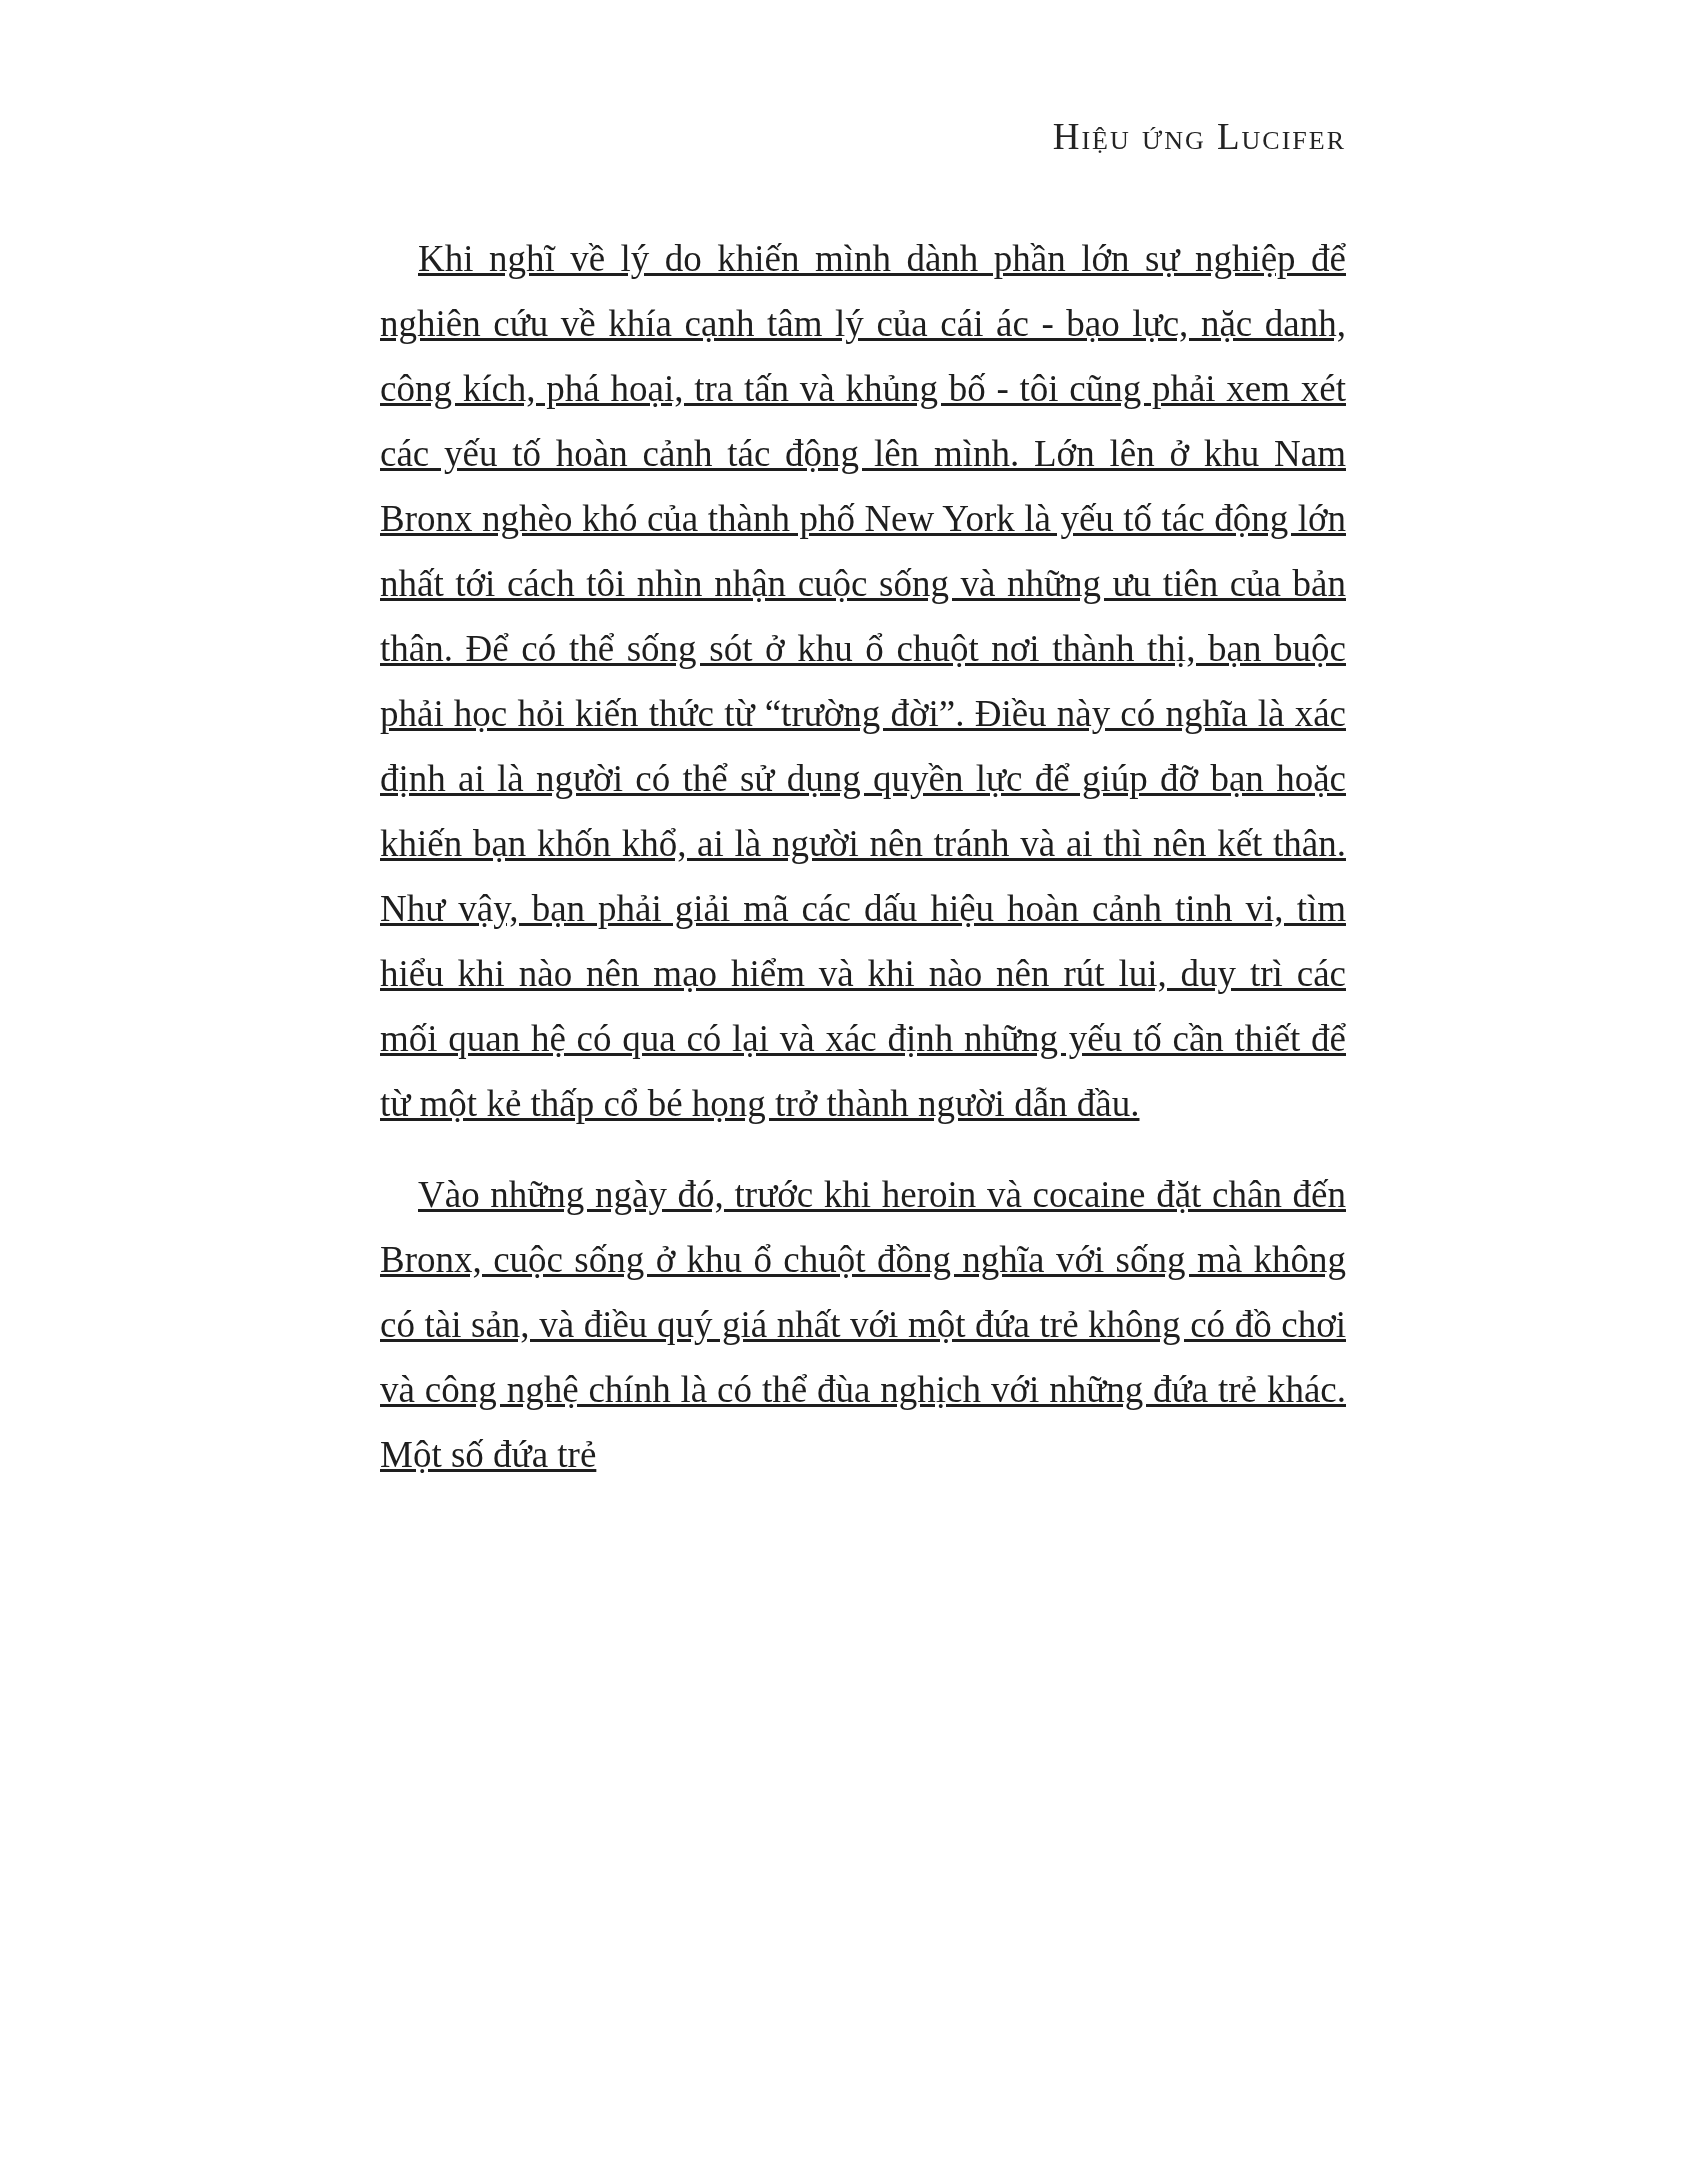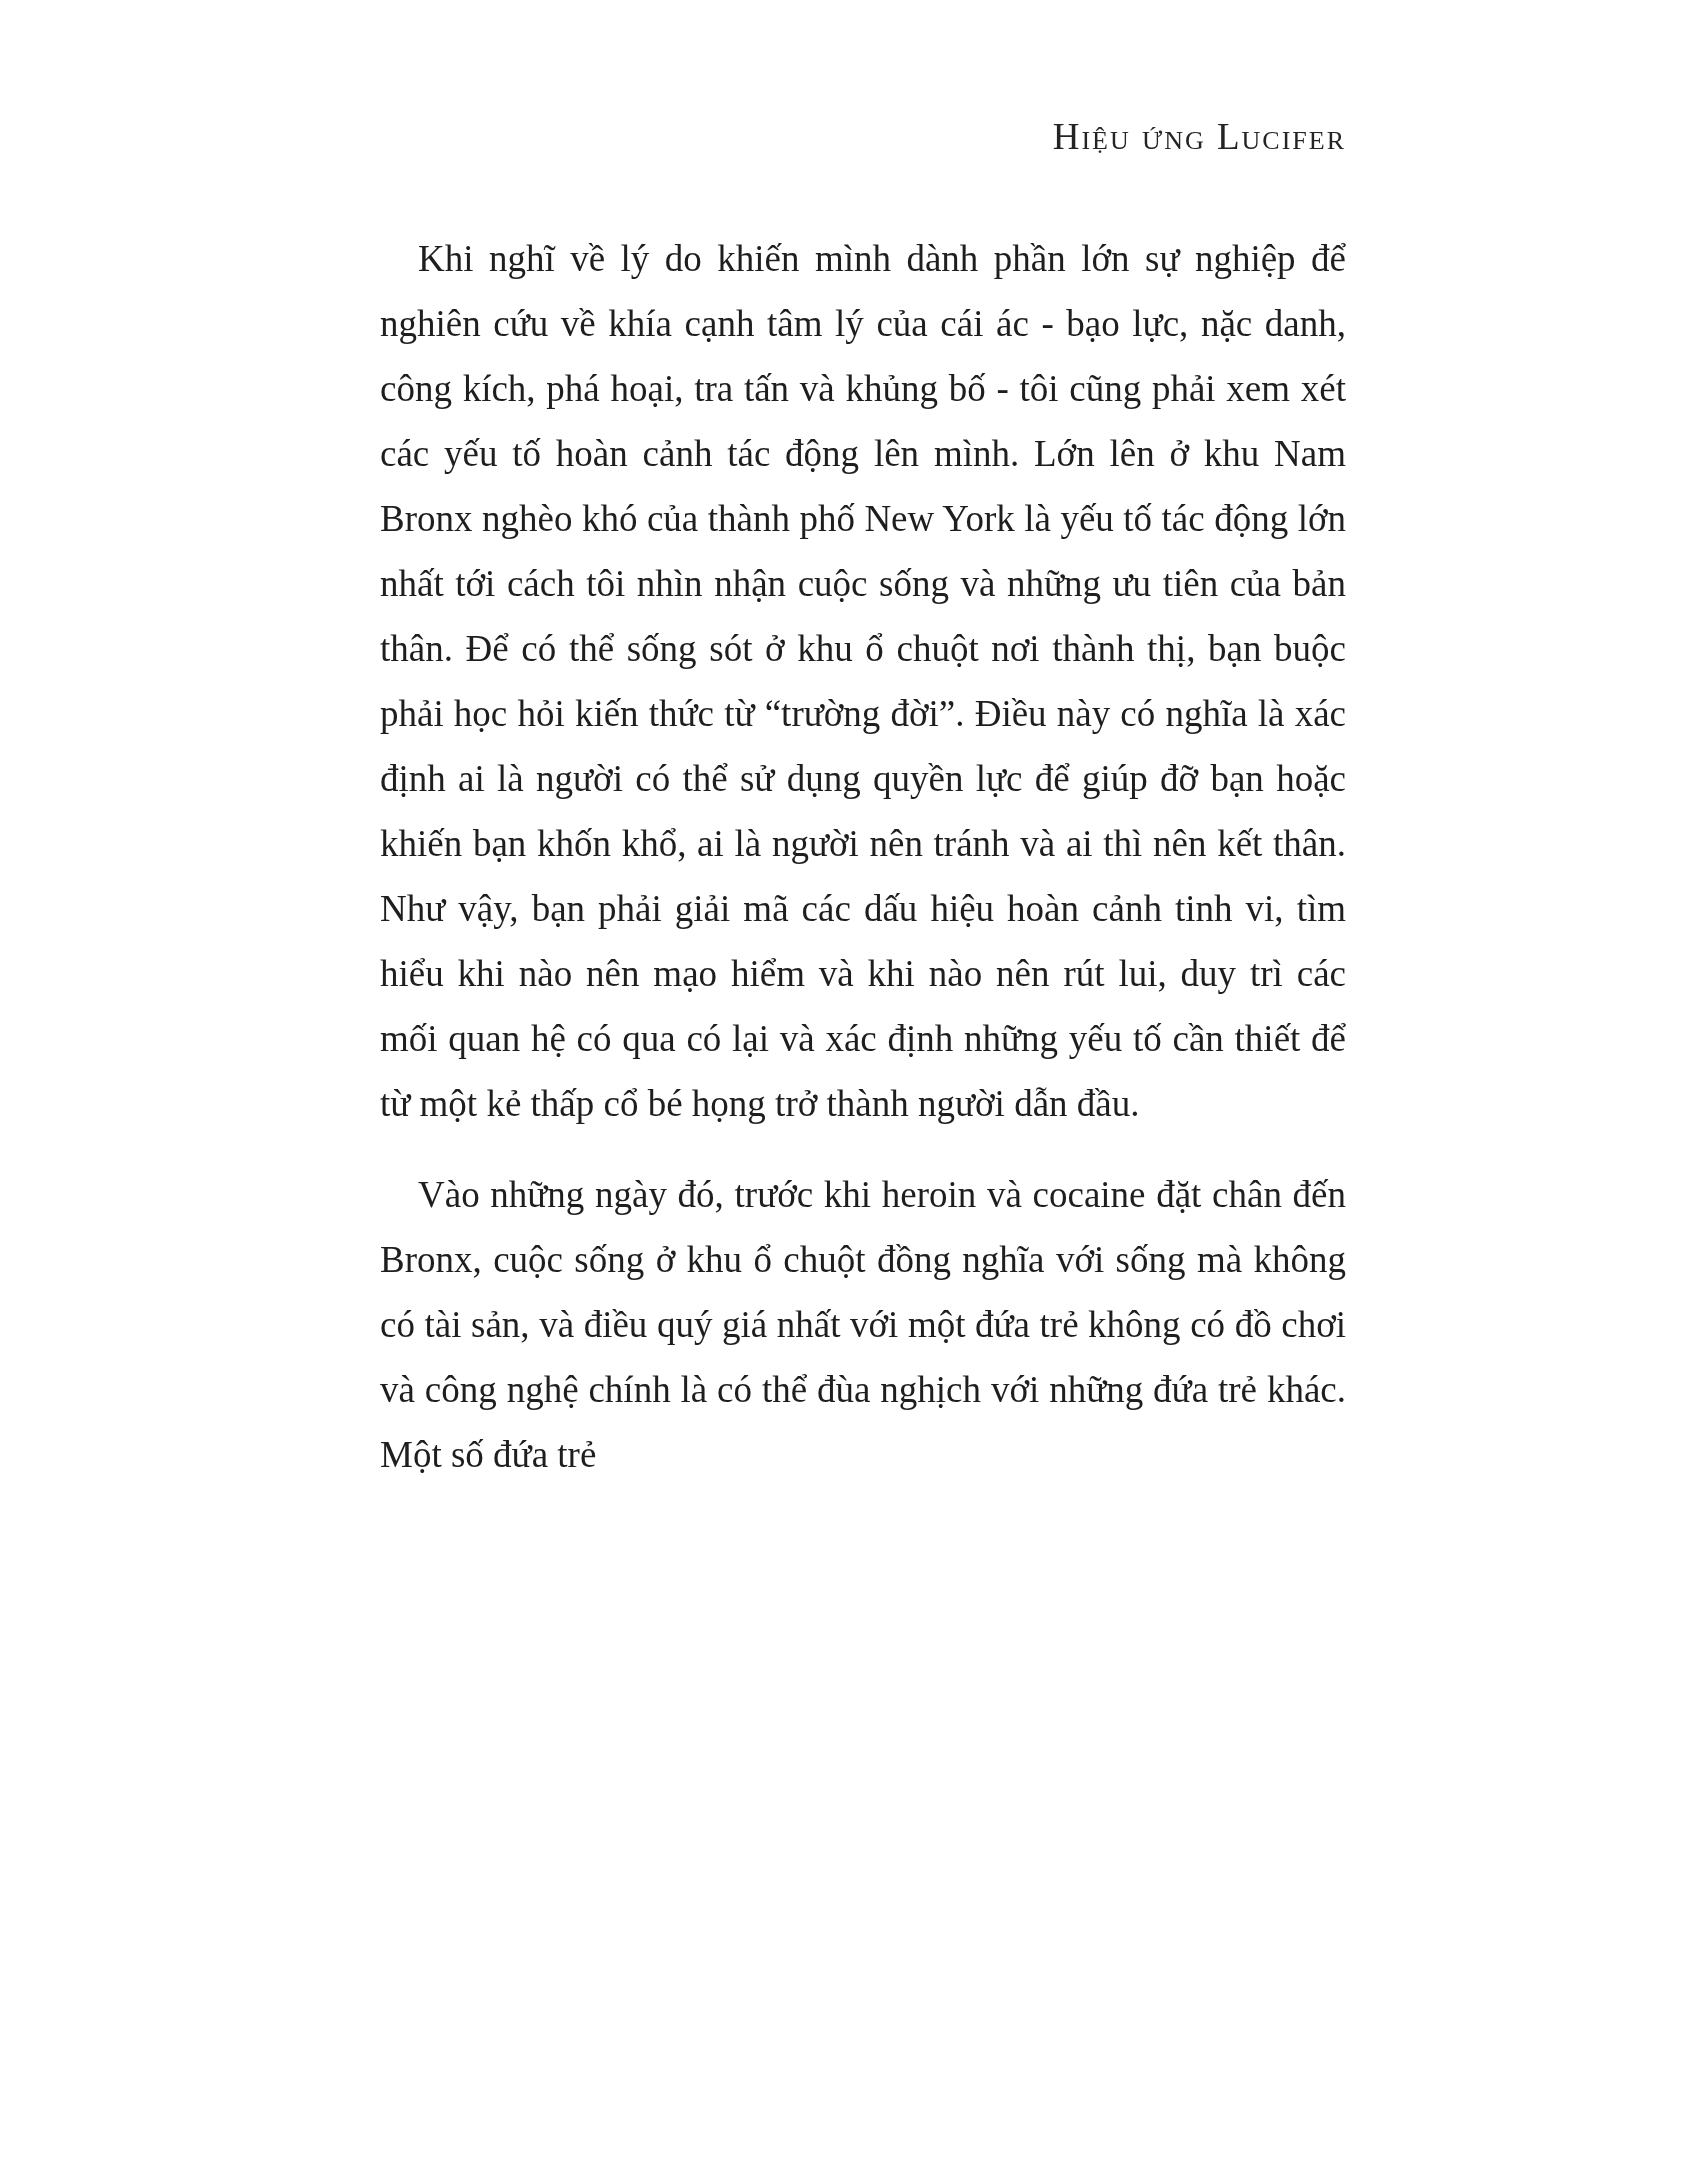--- a/index.html
+++ b/index.html
@@ -40,20 +40,21 @@
     margin: 0 0 26px 0;
     font-size: 37px;
     line-height: 65px;
     text-align: justify;
     text-justify: inter-word;
     color: #1e1e1e;
     hyphens: none;
   }
   .body-text p.para.indent {
     text-indent: 38px;
+    text-decoration: underline;
   }
   .body-text p.para:last-child {
     margin-bottom: 0;
   }
   .folio {
     position: absolute;
     left: 380px;
     top: 2000px;
     width: 966px;
     height: 44px;

